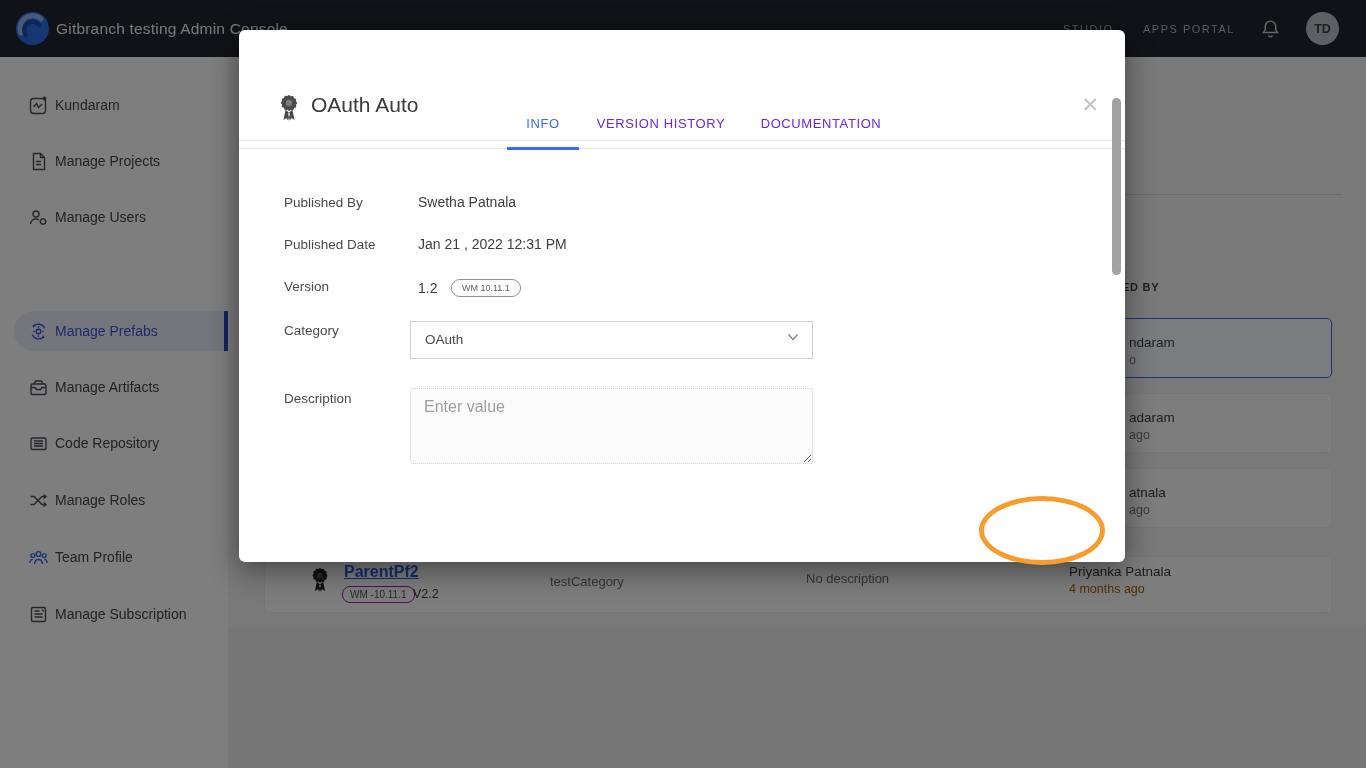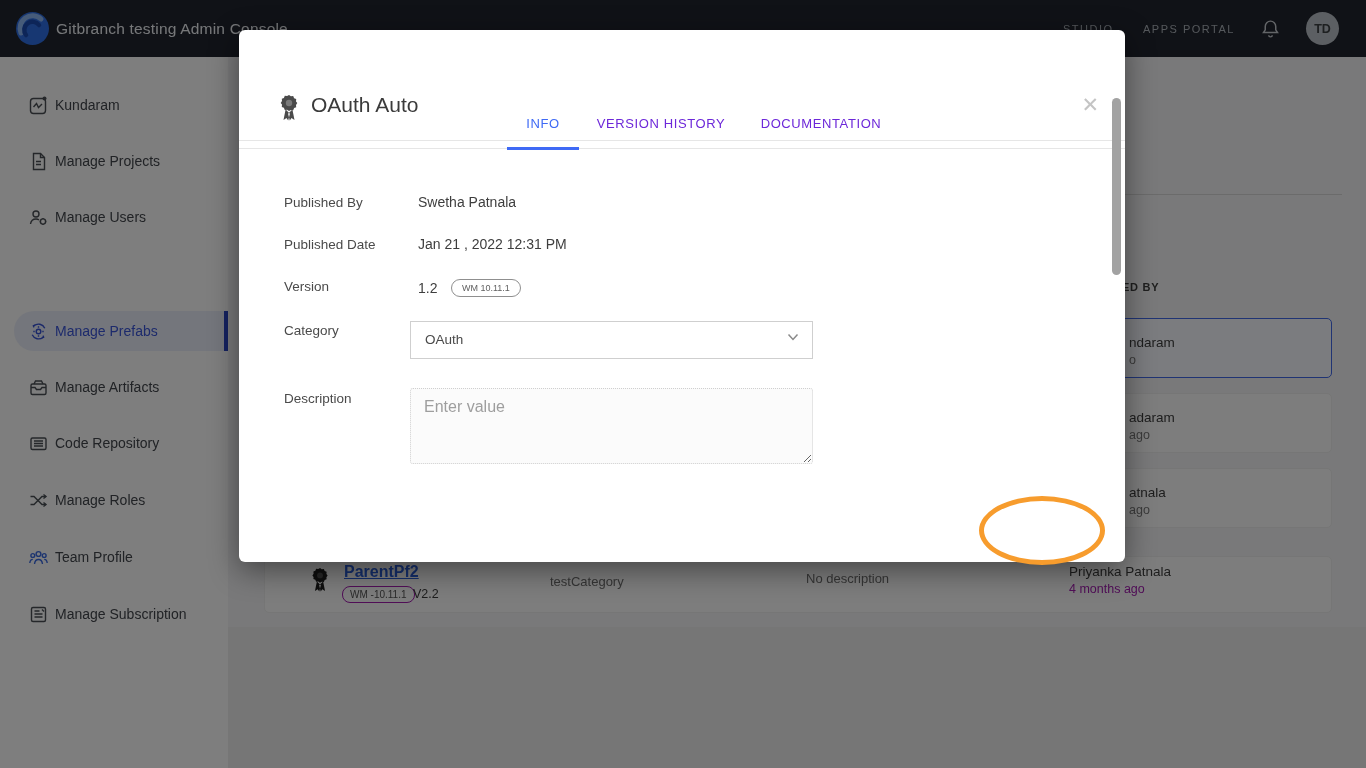--- a/index.html
+++ b/index.html
@@ -34,21 +34,21 @@
   .row-card.selected { border:1.5px solid #4168e8; background:#f7f9ff; }
   .frag-name { position:absolute; left:864px; top:16px; font-size:13.5px; font-weight:500; color:#3c3c3c; }
   .frag-time { position:absolute; left:864px; top:34px; font-size:12.5px; color:#777; }
   .row-card .rosette-sm { position:absolute; left:44px; top:10px; width:22px; height:26px; }
   .pf-name { position:absolute; left:79px; top:6px; font-size:16px; font-weight:700; color:#2b5fd9; text-decoration:underline; cursor:pointer; }
   .pf-badge { position:absolute; left:77px; top:29px; font-size:10px; color:#555; border:1px solid #a21caf; border-radius:8px; padding:2px 7px; }
   .pf-ver { position:absolute; left:148px; top:30px; font-size:12.5px; color:#3c3c3c; }
   .pf-cat { position:absolute; left:285px; top:17px; font-size:13px; color:#6b6b6b; }
   .pf-desc { position:absolute; left:541px; top:14px; font-size:13px; color:#6b6b6b; }
   .pf-pub { position:absolute; left:804px; top:7px; font-size:13.5px; font-weight:500; color:#3c3c3c; }
-  .pf-time { position:absolute; left:804px; top:25px; font-size:12.5px; color:#a21caf; }
+  .pf-time { position:absolute; left:804px; top:25px; font-size:12.5px; color:#a16207; }
 
   
   .overlay { position:absolute; left:0; top:0; width:1366px; height:768px; background:rgba(0,0,0,0.5); z-index:50; }
 
   
   .modal { position:absolute; left:239px; top:30px; width:886px; height:532px; background:#fff; border-radius:6px; box-shadow:0 8px 30px rgba(0,0,0,.45); z-index:100; }
   .m-header { position:absolute; left:0; top:0; width:100%; height:67px; border-bottom:1px solid #e6e6e6;margin-top:44px; }
   .m-title-icon { position:absolute; left:38px; top:20px; width:24px; height:28px; }
   .m-title { position:absolute; left:72px; top:19px; font-size:21px; font-weight:500; color:#3b3b3b; }
   .m-close { position:absolute; right:26px; top:20px; font-size:21px; color:#c4c4c4; cursor:pointer; line-height:1; }

